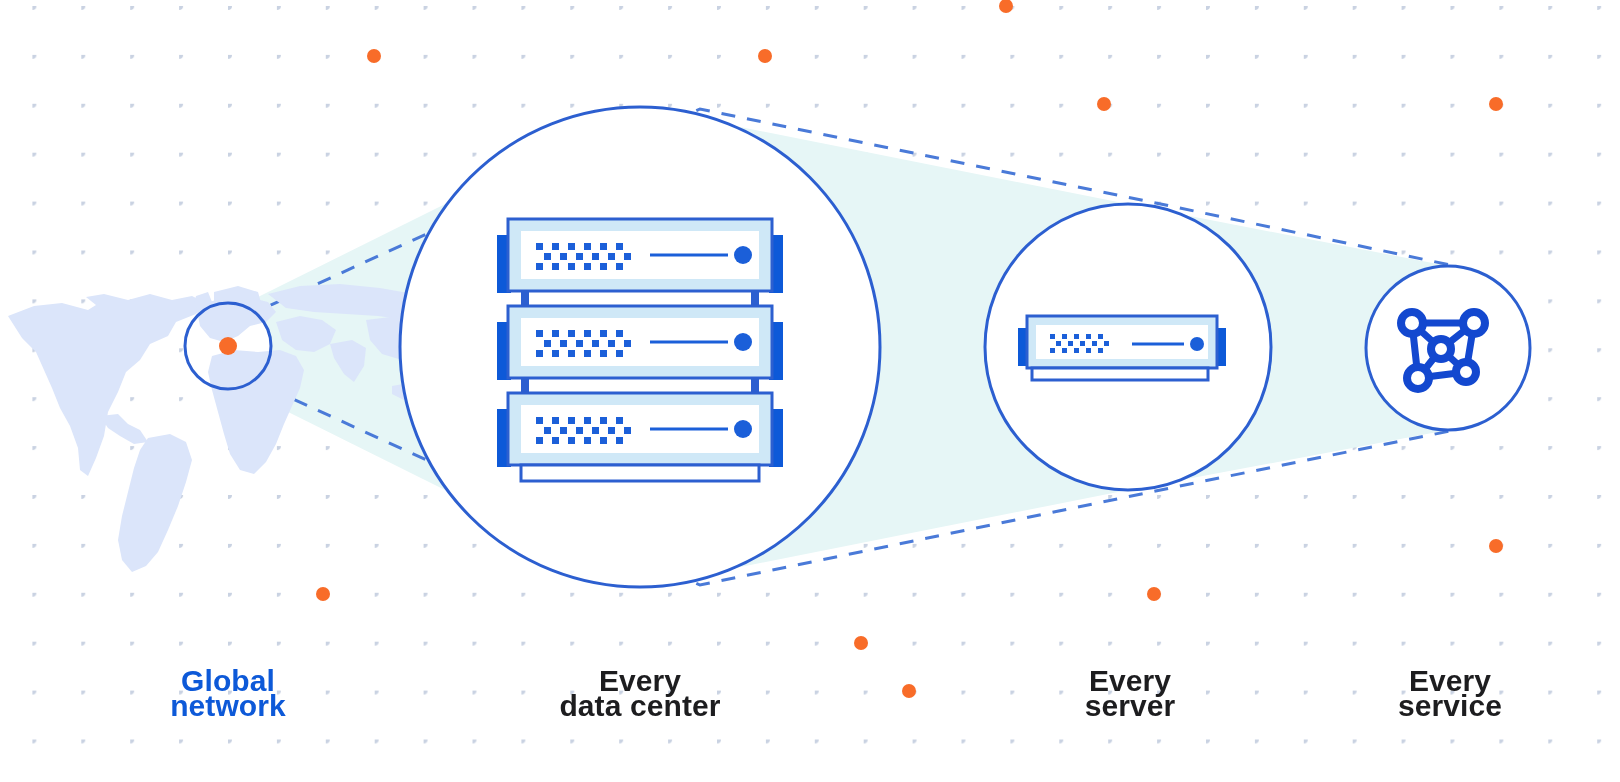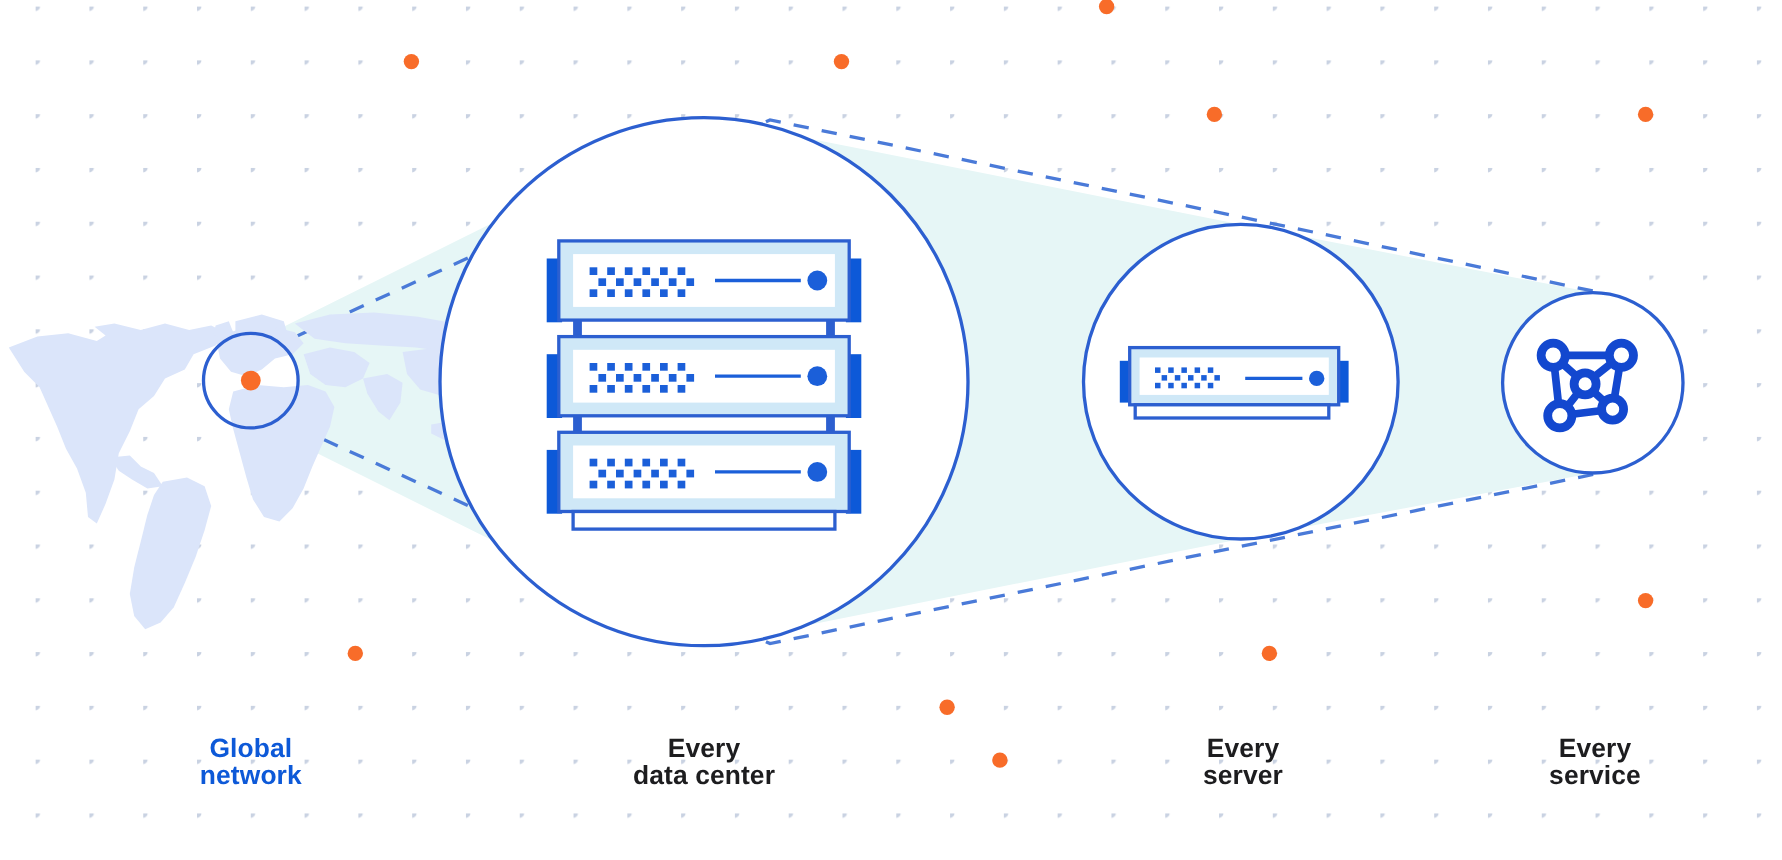--- a/index.html
+++ b/index.html
@@ -14,21 +14,21 @@
     height:782px;
     background:#ffffff;
     overflow:hidden;
   }
   #scene{position:absolute;inset:0;width:1620px;height:782px;display:block;}
 
   
   .label{
     position:absolute;
     text-align:center;
-    font-size:24px;
+    font-size:30px;
     line-height:25px;
     font-weight:700;
     letter-spacing:.1px;
     white-space:pre-line;
     color:#1d1d1f;
     user-select:none;
   }
   .label.accent{color:#0d59d8;}
   .lbl-global{left:128px;  top:668px; width:200px;}
   .lbl-dc{    left:540px;  top:668px; width:200px;}

